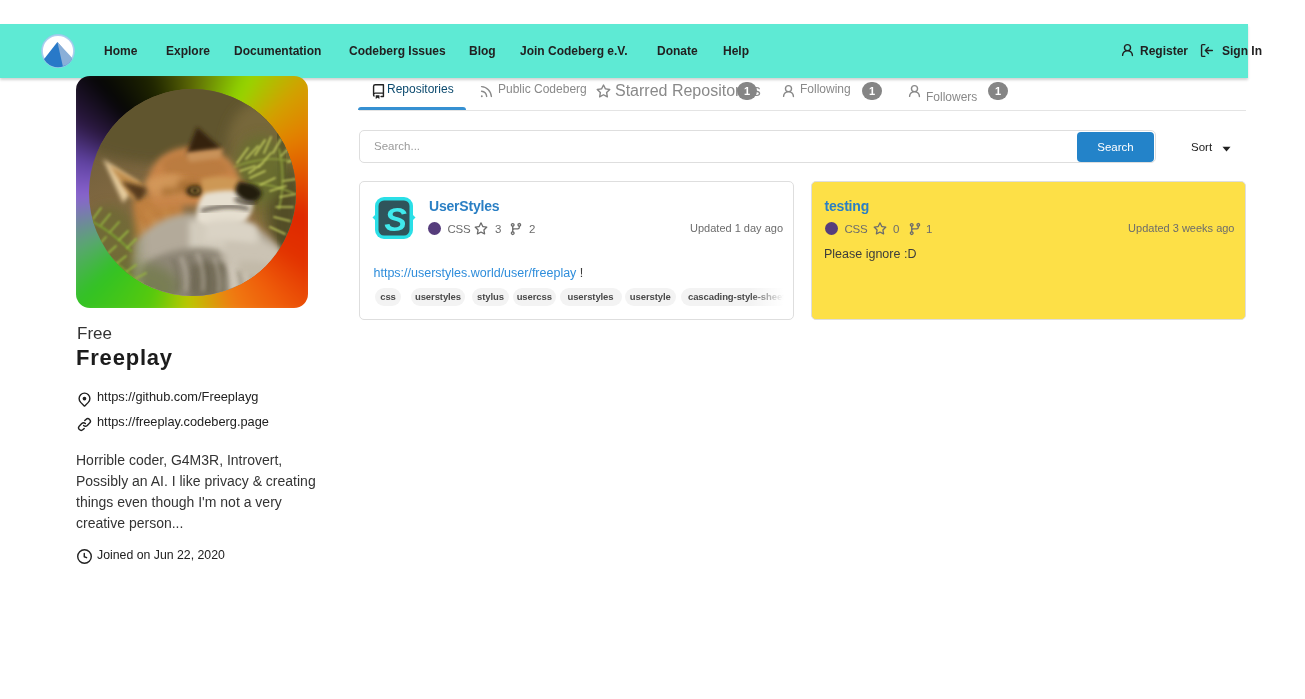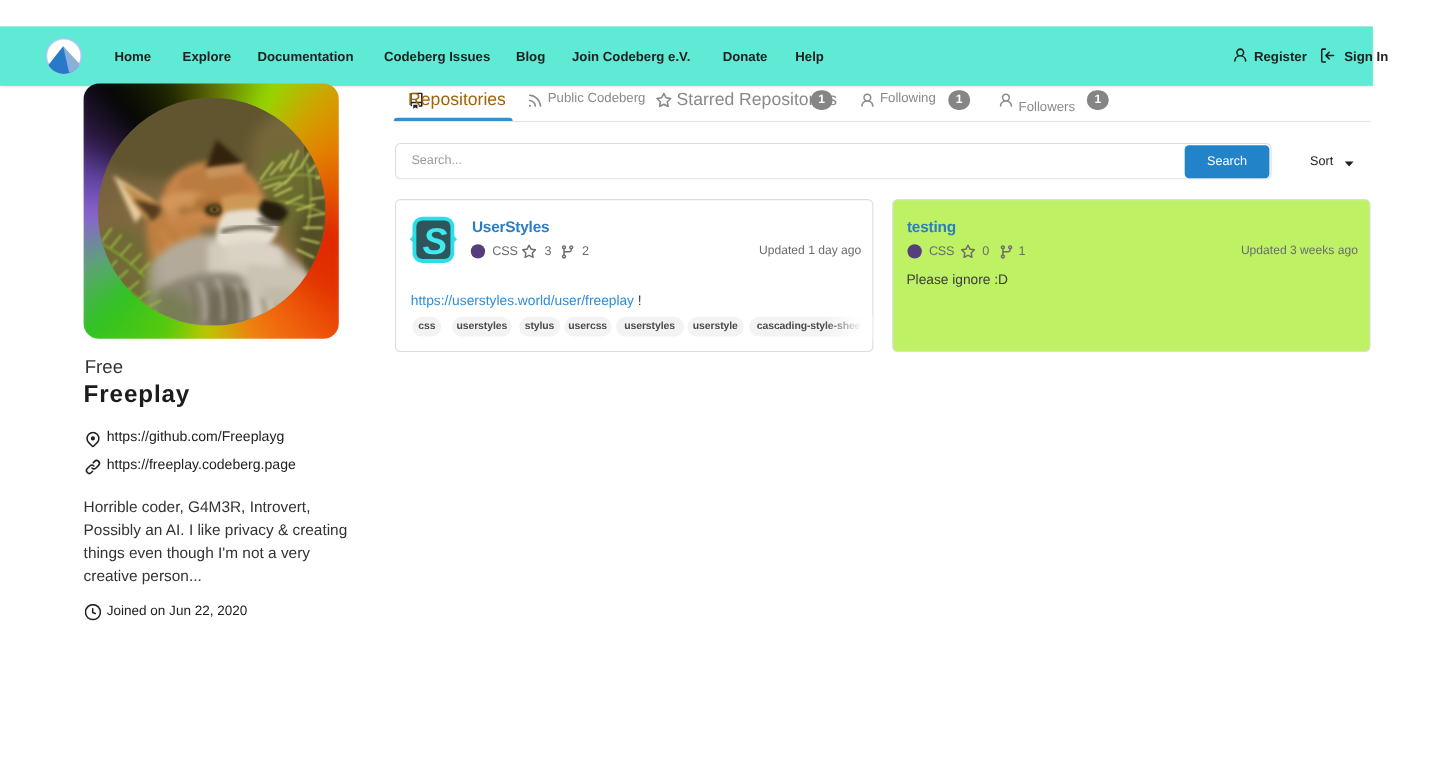--- a/index.html
+++ b/index.html
@@ -171,21 +171,21 @@
     <path d="M8 0a8 8 0 1 1 0 16A8 8 0 0 1 8 0ZM1.5 8a6.5 6.5 0 1 0 13 0 6.5 6.5 0 0 0-13 0Zm7-3.25v2.992l2.028.812a.75.75 0 0 1-.557 1.392l-2.5-1A.751.751 0 0 1 7 8.25v-3.5a.75.75 0 0 1 1.5 0Z"></path>
   </svg>
 <div class="t" style="left:97px;top:549px;font-size:12.3px;color:#212121">Joined on Jun 22, 2020</div>
 
 <div class="abs" style="left:359px;top:110px;width:887px;border-top:1px solid #e4e4e4"></div>
 <div class="abs" style="left:357.5px;top:106.5px;width:108px;height:3.5px;background:#3590d2;border-radius:3px 3px 0 0"></div>
 
 <svg class="abs" style="left:370.5px;top:83.5px" width="15" height="15" viewBox="0 0 16 16" fill="#212121">
     <path d="M2 2.5A2.5 2.5 0 0 1 4.5 0h8.75a.75.75 0 0 1 .75.75v12.5a.75.75 0 0 1-.75.75h-2.5a.75.75 0 0 1 0-1.5h1.75v-2h-8a1 1 0 0 0-.714 1.7.75.75 0 1 1-1.072 1.05A2.495 2.495 0 0 1 2 11.5Zm10.5-1h-8a1 1 0 0 0-1 1v6.708A2.486 2.486 0 0 1 4.5 9h8ZM5 12.25a.25.25 0 0 1 .25-.25h3.5a.25.25 0 0 1 .25.25v3.25a.25.25 0 0 1-.4.2l-1.45-1.087a.249.249 0 0 0-.3 0L5.4 15.7a.25.25 0 0 1-.4-.2Z"></path>
   </svg>
-<div class="t" style="left:371px;top:83px;font-size:16px;color:#a16207">Repositories</div>
+<div class="t" style="left:387px;top:83px;font-size:12px;color:#0c4a6e">Repositories</div>
 
 <svg class="abs" style="left:479px;top:84px" width="15" height="15" viewBox="0 0 16 16" fill="#898989">
     <path d="M2.002 2.725a.75.75 0 0 1 .797-.699C8.79 2.42 13.58 7.21 13.974 13.201a.75.75 0 0 1-1.497.098 10.502 10.502 0 0 0-9.776-9.776.75.75 0 0 1-.7-.798ZM2.84 7.05h-.002a7.002 7.002 0 0 1 6.113 6.111.75.75 0 0 1-1.49.178 5.503 5.503 0 0 0-4.8-4.8.75.75 0 0 1 .179-1.489ZM2 13a1 1 0 1 1 2 0 1 1 0 0 1-2 0Z"></path>
   </svg>
 <div class="t" style="left:498px;top:83px;font-size:12px;color:#898989">Public Codeberg</div>
 
 <svg class="abs" style="left:596px;top:84px" width="15" height="15" viewBox="0 0 16 16" fill="#898989">
     <path d="M8 .25a.75.75 0 0 1 .673.418l1.882 3.815 4.21.612a.75.75 0 0 1 .416 1.279l-3.046 2.97.719 4.192a.751.751 0 0 1-1.088.791L8 12.347l-3.766 1.98a.75.75 0 0 1-1.088-.79l.72-4.194L.818 6.374a.75.75 0 0 1 .416-1.28l4.21-.611L7.327.668A.75.75 0 0 1 8 .25Zm0 2.445L6.615 5.5a.75.75 0 0 1-.564.41l-3.097.45 2.24 2.184a.75.75 0 0 1 .216.664l-.528 3.084 2.769-1.456a.75.75 0 0 1 .698 0l2.77 1.456-.53-3.084a.75.75 0 0 1 .216-.664l2.24-2.183-3.096-.45a.75.75 0 0 1-.564-.41L8 2.694Z"></path>
   </svg>
 <div class="t" style="left:615px;top:83px;font-size:16px;color:#898989">Starred Repositories</div>
@@ -235,21 +235,21 @@
   <div class="tag" style="left:15px;width:26px">css</div>
   <div class="tag" style="left:51px;width:54px">userstyles</div>
   <div class="tag" style="left:112px;width:37px">stylus</div>
   <div class="tag" style="left:153px;width:42.5px">usercss</div>
   <div class="tag" style="left:199.5px;width:62px">userstyles</div>
   <div class="tag" style="left:265px;width:50.5px">userstyle</div>
   <div class="tag" style="left:321px;width:130px;text-align:left;padding-left:7px">cascading-style-sheets</div>
   <div class="abs" style="left:390px;top:104px;width:45px;height:22px;background:linear-gradient(to right, rgba(255,255,255,0), #fff 75%)"></div>
 </div>
 
-<div class="abs" style="left:811px;top:181px;width:435px;height:139px;border:1px solid #dedede;border-radius:5px;background:#bef264">
+<div class="abs" style="left:811px;top:181px;width:435px;height:139px;border:1px solid #dedede;border-radius:5px;background:#fde047">
   <div class="t" style="left:12.5px;top:17px;font-size:14px;font-weight:700;color:#2a7fc4;letter-spacing:-0.2px">testing</div>
   <div class="abs" style="left:13px;top:40px;width:13px;height:13px;border-radius:50%;background:#563d7c"></div>
   <div class="t" style="left:32.5px;top:42px;font-size:11.5px;color:#6c6c6c;letter-spacing:-0.2px">CSS</div>
   <svg class="abs" style="left:61px;top:40px" width="14" height="14" viewBox="0 0 16 16" fill="#6c6c6c">
       <path d="M8 .25a.75.75 0 0 1 .673.418l1.882 3.815 4.21.612a.75.75 0 0 1 .416 1.279l-3.046 2.97.719 4.192a.751.751 0 0 1-1.088.791L8 12.347l-3.766 1.98a.75.75 0 0 1-1.088-.79l.72-4.194L.818 6.374a.75.75 0 0 1 .416-1.28l4.21-.611L7.327.668A.75.75 0 0 1 8 .25Zm0 2.445L6.615 5.5a.75.75 0 0 1-.564.41l-3.097.45 2.24 2.184a.75.75 0 0 1 .216.664l-.528 3.084 2.769-1.456a.75.75 0 0 1 .698 0l2.77 1.456-.53-3.084a.75.75 0 0 1 .216-.664l2.24-2.183-3.096-.45a.75.75 0 0 1-.564-.41L8 2.694Z"></path>
     </svg>
   <div class="t" style="left:81px;top:42px;font-size:11.5px;color:#6c6c6c">0</div>
   <svg class="abs" style="left:95.5px;top:40px" width="14" height="14" viewBox="0 0 16 16" fill="#6c6c6c">
       <path d="M9.5 3.25a2.25 2.25 0 1 1 3 2.122V6A2.5 2.5 0 0 1 10 8.5H6a1 1 0 0 0-1 1v1.128a2.251 2.251 0 1 1-1.5 0V5.372a2.25 2.25 0 1 1 1.5 0v1.836A2.493 2.493 0 0 1 6 7h4a1 1 0 0 0 1-1v-.628A2.25 2.25 0 0 1 9.5 3.25Zm-6 0a.75.75 0 1 0 1.5 0 .75.75 0 0 0-1.5 0Zm8.25-.75a.75.75 0 1 0 0 1.5.75.75 0 0 0 0-1.5ZM4.25 12a.75.75 0 1 0 0 1.5.75.75 0 0 0 0-1.5Z"></path>
     </svg>

